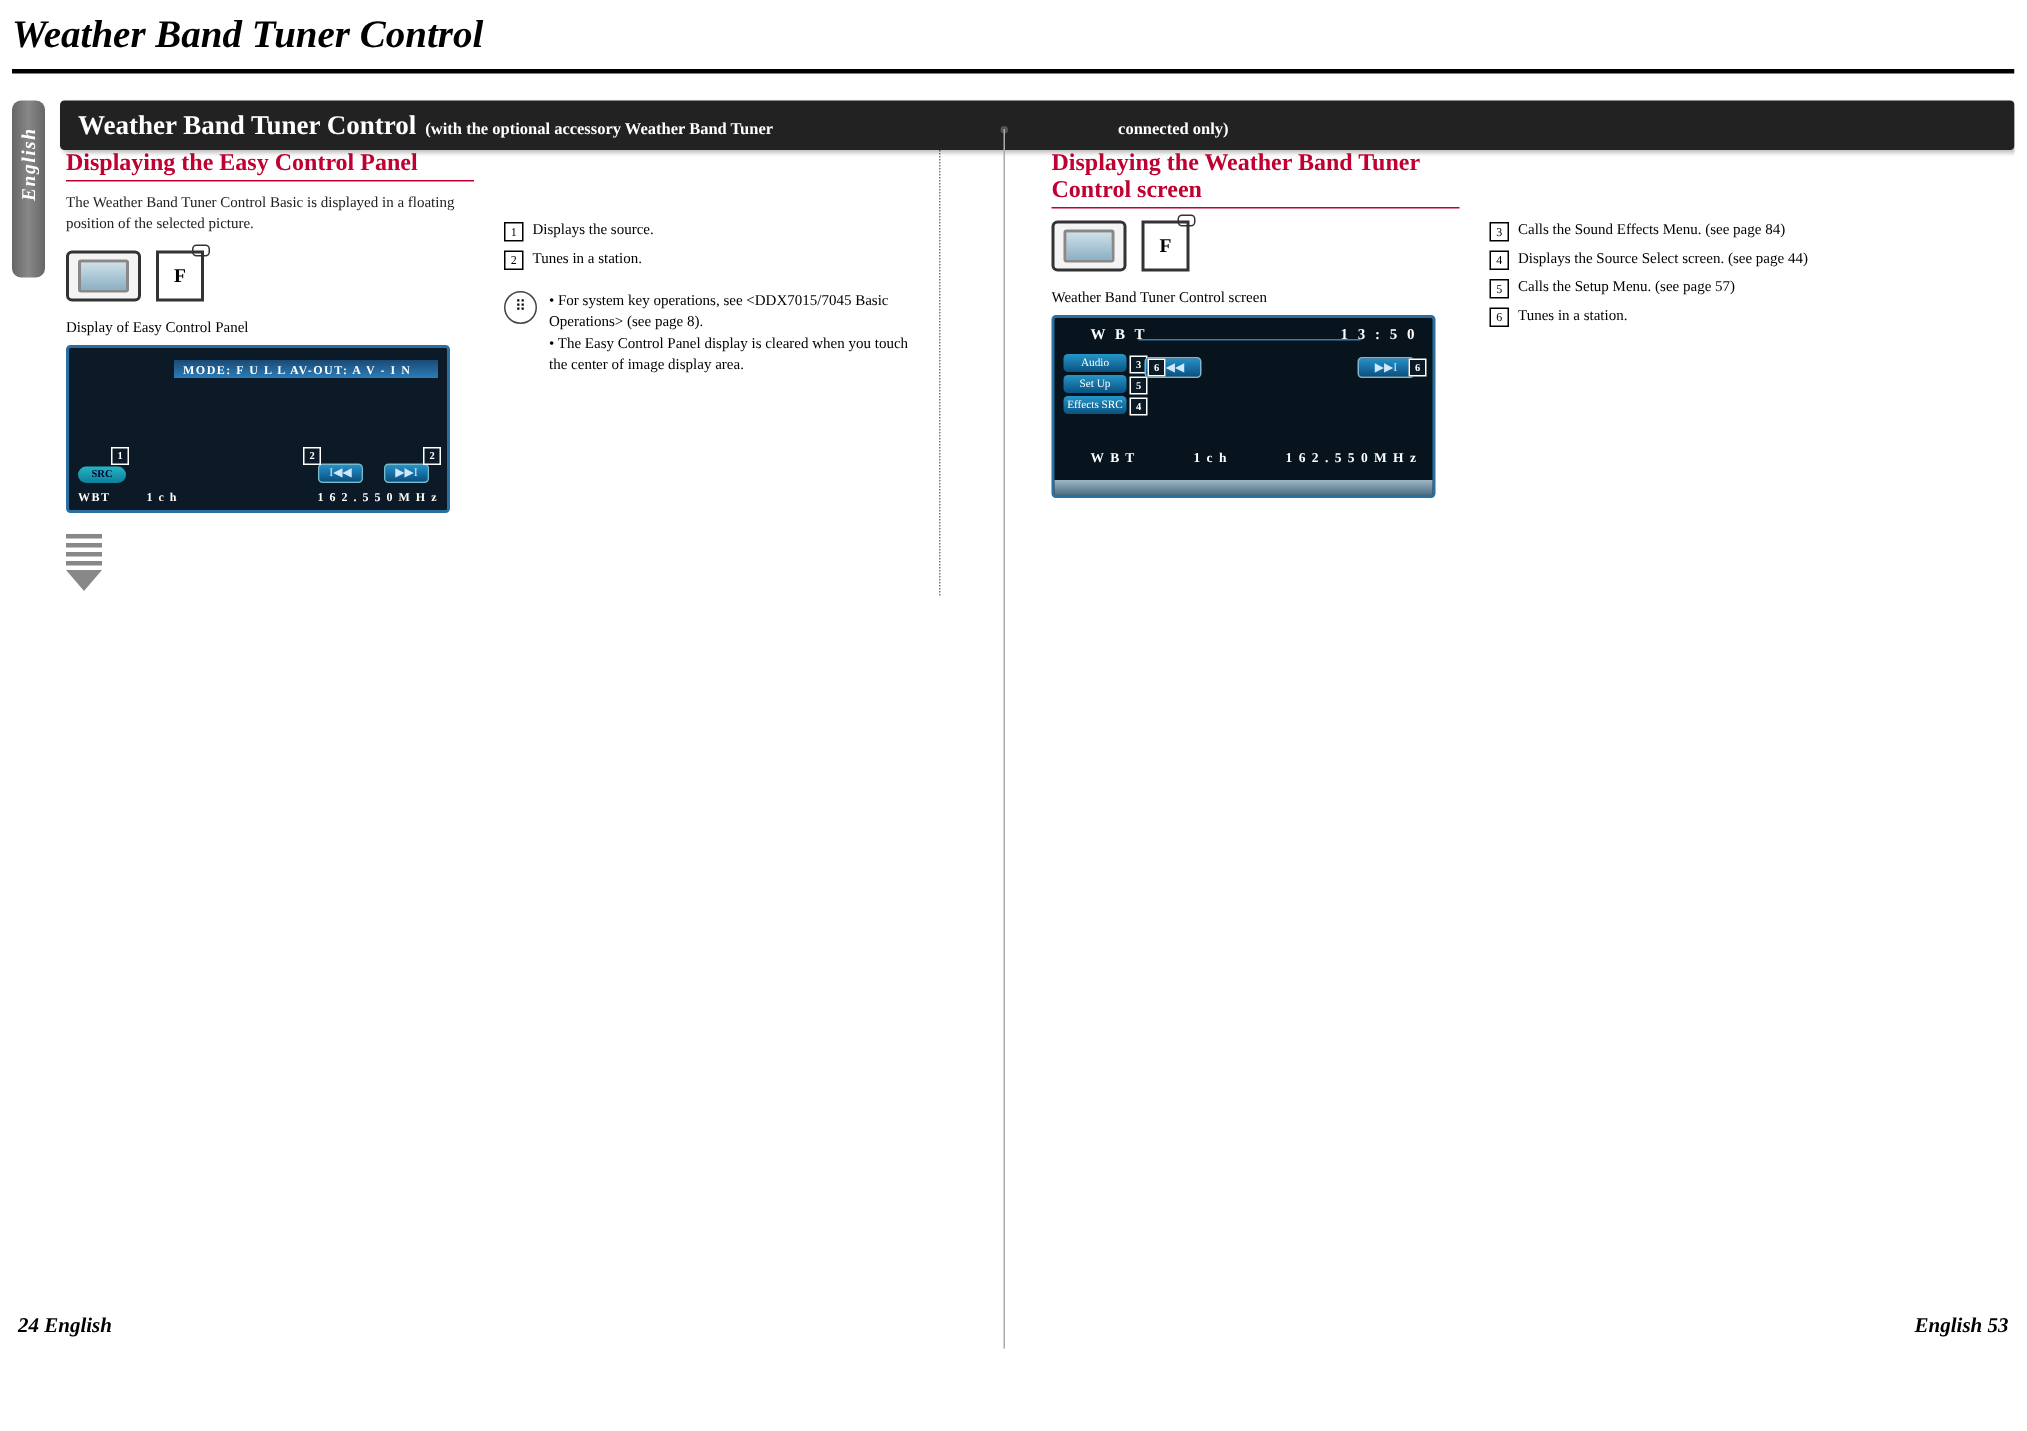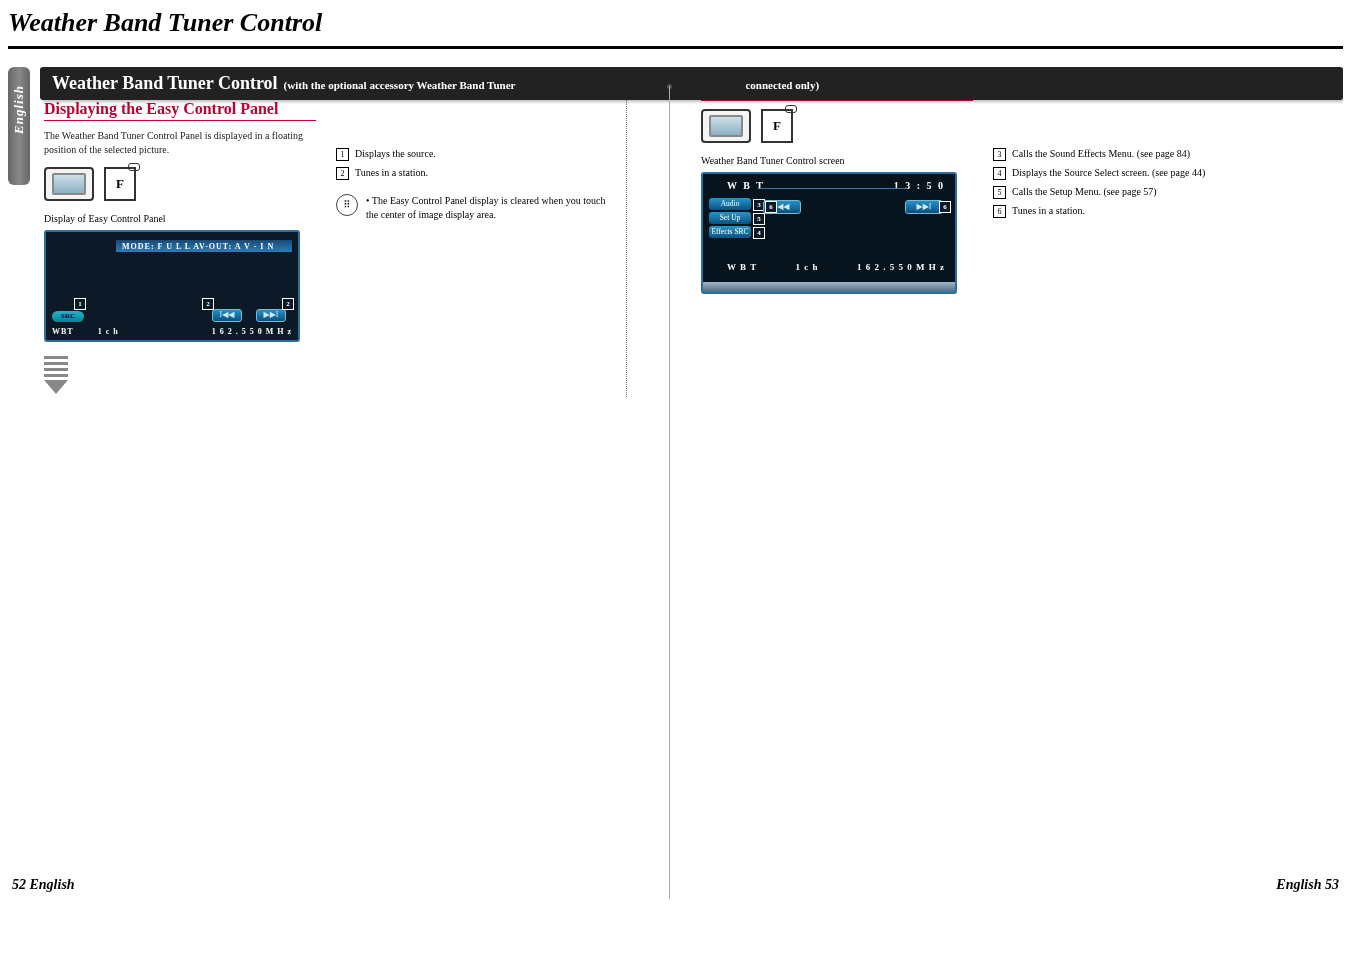--- a/index.html
+++ b/index.html
@@ -185,21 +185,21 @@
       <span class="title">Weather Band Tuner Control</span>
       <span class="sub">(with the optional accessory Weather Band Tuner</span>
       <span class="sub2">connected only)</span>
     </div>
 
     <div class="columns">
 
       <div class="col-left">
         <div class="block-title">Displaying the Easy Control Panel</div>
         <div class="red-rule"></div>
-        <div class="body-text">The Weather Band Tuner Control Panel is displayed in a floating position of the selected picture.</div>
+        <div class="body-text">The Weather Band Tuner Control Basic is displayed in a floating position of the selected picture.</div>
 
         <div class="icon-row">
           <div class="device-icon">
               <div class="device-icon-inner"></div>
             </div>
           <div class="f-icon">F</div>
         </div>
 
         <div class="panel-caption">Display of Easy Control Panel</div>
 
@@ -233,29 +233,31 @@
           <span>Displays the source.</span>
         </div>
         <div class="legend-line">
           <span class="num-box">2</span>
           <span>Tunes in a station.</span>
         </div>
 
         <div class="note-row" style="margin-top:14px;">
           <div class="note-icon">⠿</div>
           <ul class="bullet-list">
+            <li>For system key operations, see &lt;DDX7015/7045 Basic Operations&gt; (see page 8).</li>
             <li>The Easy Control Panel display is cleared when you touch the center of image display area.</li>
           </ul>
         </div>
       </div>
 
       <div class="col-spacer"></div>
 
       <div class="col-right1 top-dot-right" style="position:relative;">
         <div class="dot-vert-line"></div>
+        <div class="block-title">Displaying the Weather Band Tuner Control screen</div>
         <div class="red-rule"></div>
 
         <div class="icon-row">
           <div class="device-icon">
               <div class="device-icon-inner"></div>
             </div>
           <div class="f-icon">F</div>
         </div>
 
         <div class="panel-caption">Weather Band Tuner Control screen</div>
@@ -299,15 +301,15 @@
         <div class="legend-line">
           <span class="num-box">6</span>
           <span>Tunes in a station.</span>
         </div>
       </div>
     </div>
   </div>
 </div>
 
 <div class="footer">
-  <div class="pg">52 English</div>
+  <div class="pg">24 English</div>
   <div class="pg">English 53</div>
 </div>
 
 </body></html>

